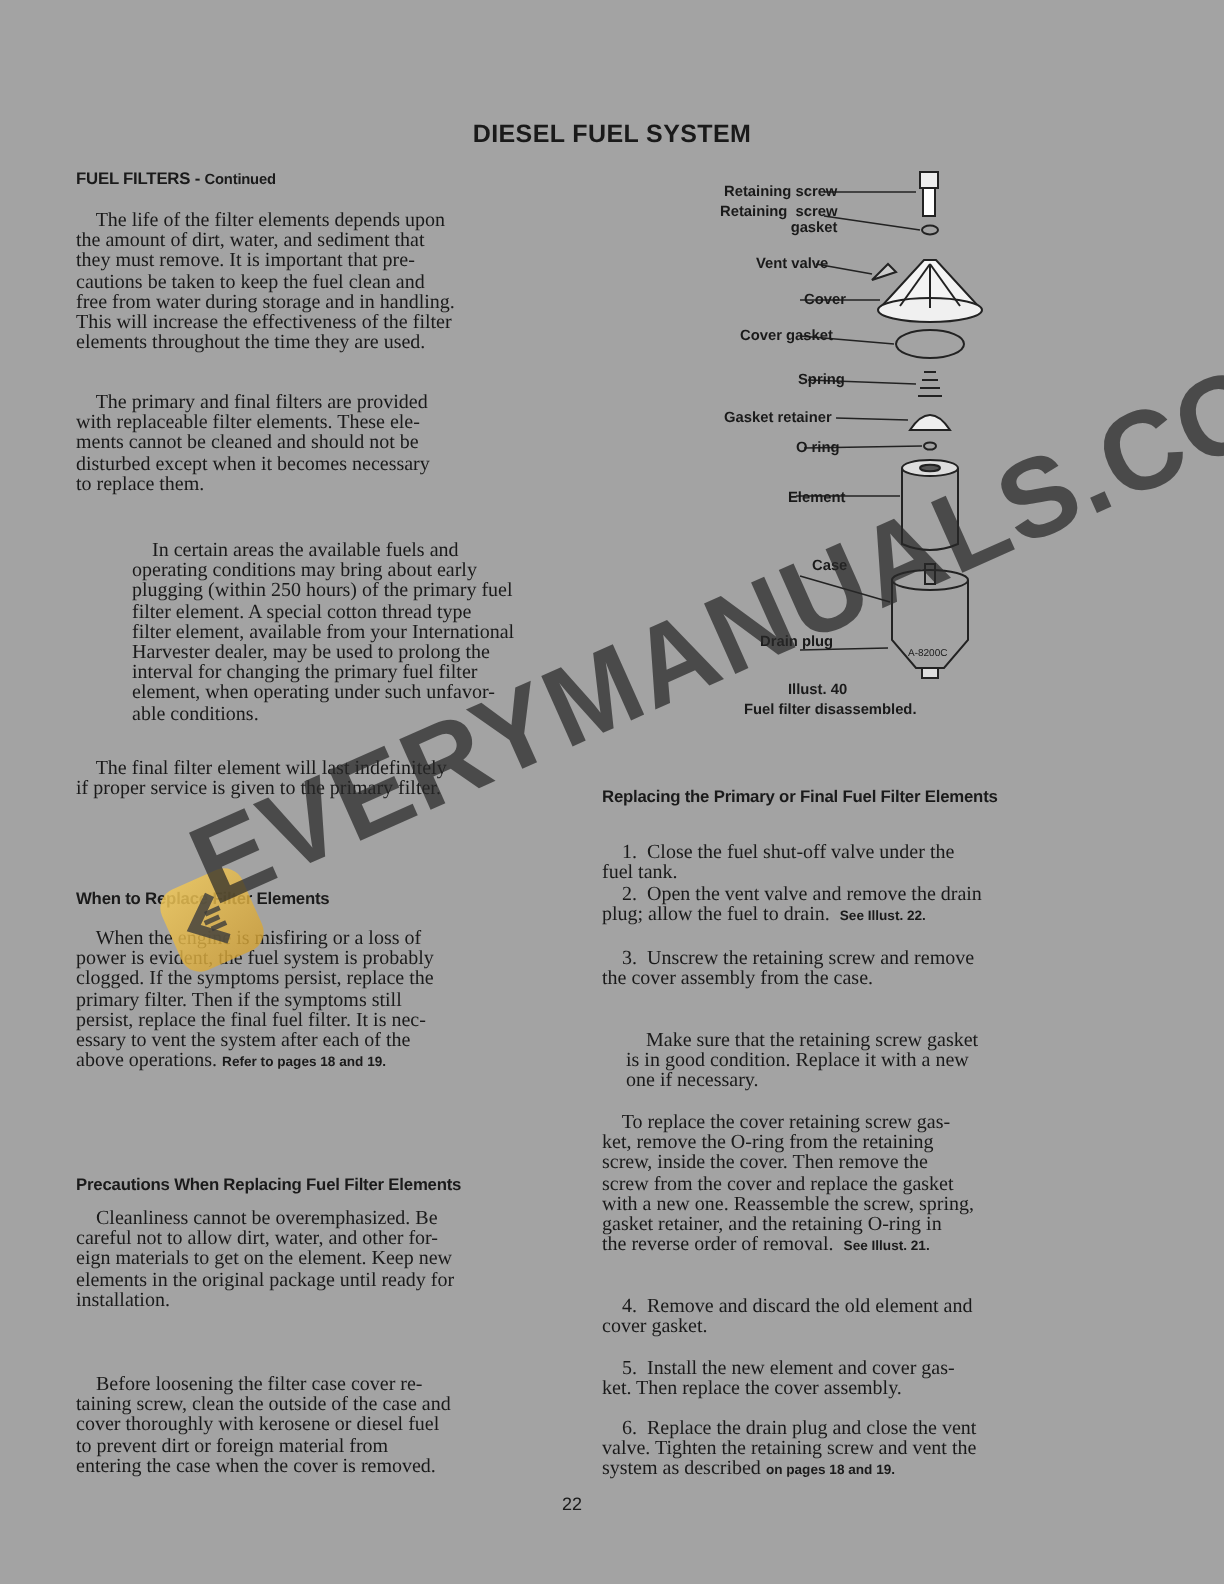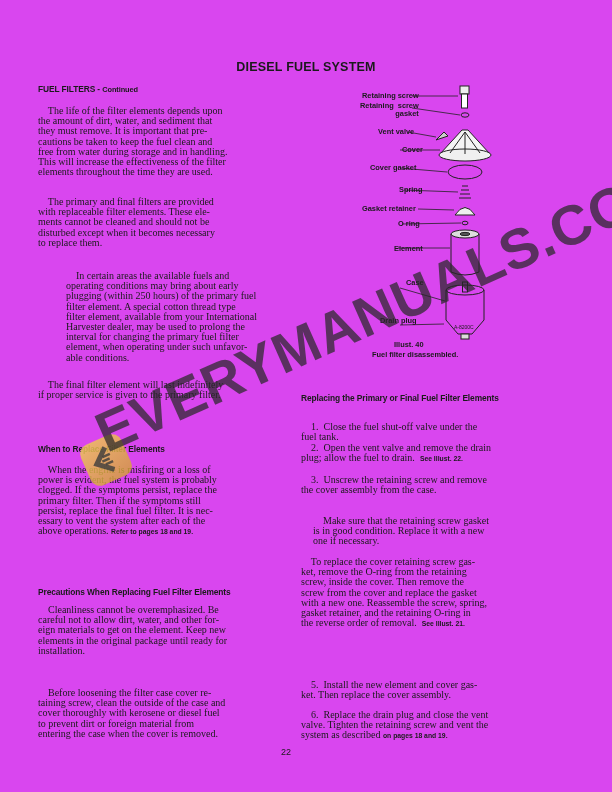--- a/index.html
+++ b/index.html
@@ -1,17 +1,17 @@
 <!DOCTYPE html>
 <html><head>
 <meta charset="utf-8">
 <style>
   html, body { margin: 0; padding: 0; background: #ffffff; }
   body { width: 612px; height: 792px; position: relative; overflow: hidden; color: #1a1a1a; }
-  .page { position: absolute; left: 0; top: 0; width: 612px; height: 792px; background: #d946ef; }
+  .page { position: absolute; left: 0; top: 0; width: 612px; height: 792px; background: #a3a3a3; }
   .title { position: absolute; left: 0; width: 612px; top: 60px; text-align: center;
     font-family: "Liberation Sans", sans-serif; font-weight: bold; font-size: 12.5px; letter-spacing: 0.2px; }
   .sect-head { position: absolute; font-family: "Liberation Sans", sans-serif; font-weight: bold; font-size: 8.4px; letter-spacing: -0.1px; }
   .sect-head .cont { font-size: 7.4px; margin-top: 38px; }
   .para { position: absolute; font-family: "Liberation Serif", serif; font-size: 10px; line-height: 10.2px; margin: 0; white-space: pre; }
   .para .ref { font-family: "Liberation Sans", sans-serif; font-weight: bold; font-size: 6.8px; }
   .left { left: 38px; }
   .right { left: 301px; }
   .pageno { position: absolute; top: 747px; left: 281px; font-family: "Liberation Sans", sans-serif; font-size: 9px; }
 
@@ -159,20 +159,22 @@
 is in good condition. Replace it with a new
 one if necessary.</p>
   <p class="para right" style="top:557px;"><span>    To replace the cover retaining screw gas-
 ket, remove the O-ring from the retaining
 screw, inside the cover. Then remove the
 screw from the cover and replace the gasket
 with a new one. Reassemble the screw, spring,
 gasket retainer, and the retaining O-ring in
 the reverse order of removal.  </span><span class="ref">See Illust. 21.</span></p>
 
+  <p class="para right" style="top:649px;">    4.  Remove and discard the old element and
+cover gasket.</p>
   <p class="para right" style="top:680px;">    5.  Install the new element and cover gas-
 ket. Then replace the cover assembly.</p>
   <p class="para right" style="top:710px;"><span>    6.  Replace the drain plug and close the vent
 valve. Tighten the retaining screw and vent the
 system as described </span><span class="ref">on pages 18 and 19.</span></p>
 
   <div class="pageno">22</div>
 
   <div class="wm-logo">
     <svg width="32" height="32" viewBox="0 0 32 32">

